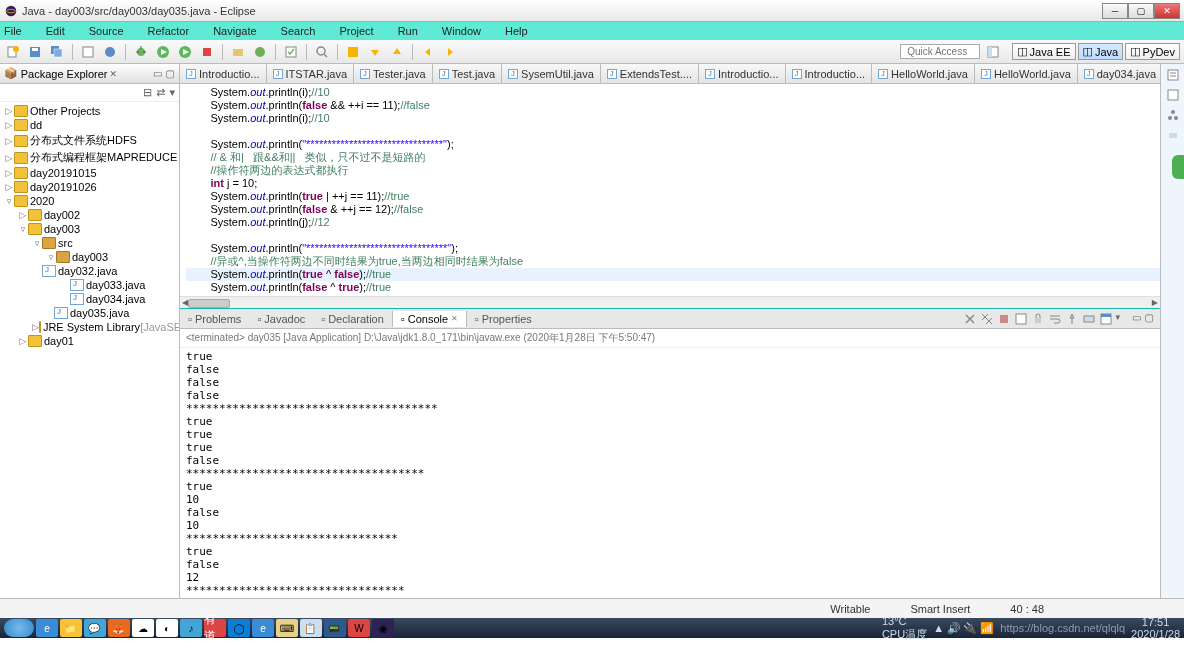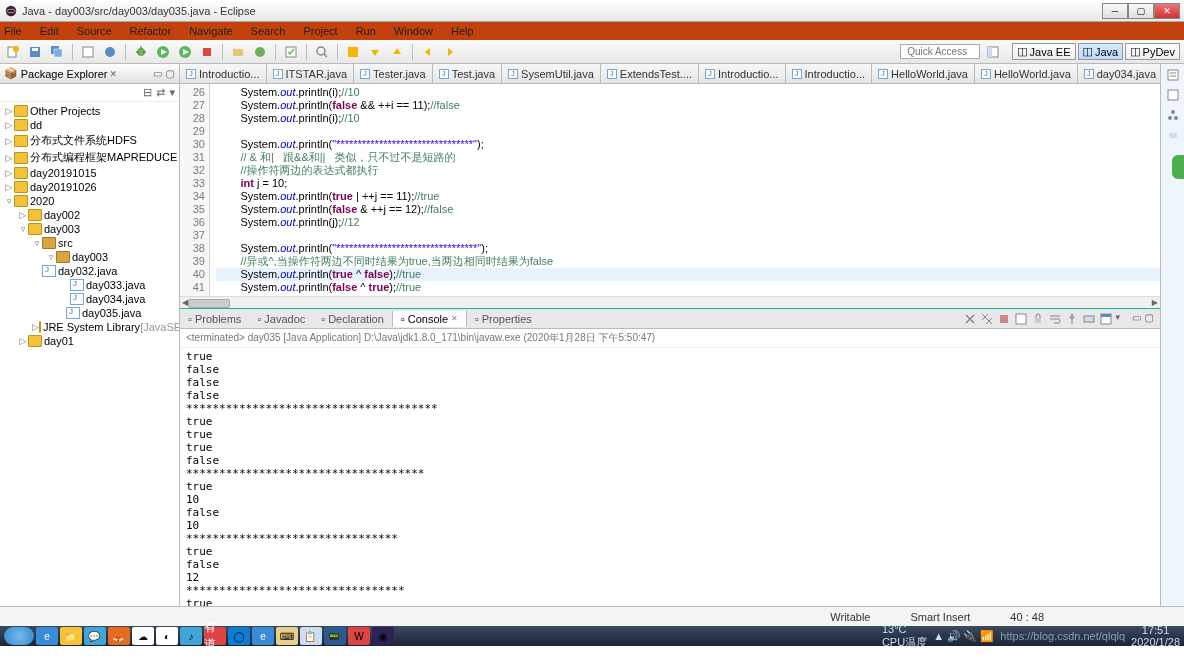--- a/index.html
+++ b/index.html
@@ -3,21 +3,21 @@
 <meta charset="utf-8">
 <style>
 * { margin:0; padding:0; box-sizing:border-box; font-family:Tahoma,Arial,sans-serif; font-size:11px; }
 body { background:#fff; overflow:hidden; width:1184px; height:666px; position:relative; }
 .titlebar { height:22px; background:linear-gradient(#fff,#e8e8e8); border-bottom:1px solid #aaa; display:flex; align-items:center; padding:0 4px; }
 .titlebar .icon { width:14px; height:14px; margin-right:4px; }
 .titlebar .title { flex:1; font-size:11px; color:#333; }
 .winbtns { display:flex; gap:0; }
 .winbtn { width:26px; height:16px; border:1px solid #888; background:linear-gradient(#fafafa,#ddd); font-size:9px; display:flex; align-items:center; justify-content:center; }
 .winbtn.close { background:linear-gradient(#e77,#c33); color:#fff; }
-.menubar { height:18px; background:#c2410c; display:flex; align-items:center; padding:0 4px; gap:18px; font-size:11px; color:#222; }
+.menubar { height:18px; background:#5eead4; display:flex; align-items:center; padding:0 4px; gap:24px; font-size:11px; color:#222; }
 .toolbar { height:24px; background:linear-gradient(#fafafa,#e8e8e8); border-bottom:1px solid #bbb; display:flex; align-items:center; padding:0 4px; gap:4px; }
 .tbtn { width:18px; height:18px; display:flex; align-items:center; justify-content:center; border-radius:2px; }
 .tbtn svg { width:14px; height:14px; }
 .tsep { width:1px; height:16px; background:#bbb; margin:0 2px; }
 .quickaccess { margin-left:auto; border:1px solid #aaa; padding:1px 6px; background:#fff; width:80px; color:#888; font-size:10px; }
 .persp { display:flex; gap:2px; margin-left:6px; }
 .persp-btn { border:1px solid #999; padding:1px 4px; background:linear-gradient(#fff,#eee); font-size:10px; display:flex; align-items:center; gap:2px; }
 .persp-btn.active { background:linear-gradient(#d6e9ff,#bcdcff); }
 .main { display:flex; height:560px; }
 .sidebar { width:180px; border-right:1px solid #bbb; display:flex; flex-direction:column; background:#fff; }
@@ -46,21 +46,21 @@
 .k-cmt { color:#3f7f5f; }
 .hl-line { background:#e8f2fe; display:inline-block; width:100%; }
 .bottom-area { height:315px; display:flex; flex-direction:column; }
 .bottom-tabs { height:20px; display:flex; background:#e8e8e8; border-bottom:1px solid #bbb; align-items:center; }
 .btab { padding:2px 8px; font-size:10px; color:#555; display:flex; align-items:center; gap:3px; }
 .btab.active { background:#fff; color:#000; border-left:1px solid #bbb; border-right:1px solid #bbb; }
 .btab-tools { margin-left:auto; display:flex; gap:3px; padding-right:6px; }
 .btab-tools .ticon { width:14px; height:14px; }
 .console-hdr { padding:2px 6px; font-size:10px; color:#777; border-bottom:1px solid #eee; }
 .console-body { flex:1; font-family:Consolas,monospace; font-size:11px; line-height:13px; padding:2px 6px; white-space:pre; overflow:auto; color:#000; }
-.statusbar { position:absolute; bottom:8px; left:0; right:0; height:52px; }
+.statusbar { position:absolute; bottom:16px; left:0; right:0; height:52px; }
 .eclipse-status { height:20px; background:#f4f4f4; border-top:1px solid #bbb; display:flex; align-items:center; justify-content:flex-end; padding:0 20px; gap:40px; font-size:10px; color:#333; }
 .taskbar { height:20px; background:linear-gradient(#3a4a5e,#1a2438); display:flex; align-items:center; padding:0 4px; gap:2px; }
 .startbtn { width:30px; height:18px; background:radial-gradient(circle,#7be,#38c); border-radius:9px; }
 .tbicon { width:22px; height:18px; border-radius:2px; display:flex; align-items:center; justify-content:center; font-size:10px; }
 .tray { margin-left:auto; display:flex; align-items:center; gap:6px; color:#cde; font-size:9px; }
 .right-rail { width:24px; background:#eef5fc; border-left:1px solid #bbb; display:flex; flex-direction:column; align-items:center; padding-top:4px; gap:6px; }
 .right-rail .ricon { width:14px; height:14px; }
 .green-tab { position:absolute; right:0; top:155px; width:12px; height:24px; background:#4caf50; border-radius:6px 0 0 6px; }
 .scrollbar-h { height:12px; background:#f0f0f0; border-top:1px solid #ddd; position:relative; }
 .scrollbar-h::after { content:""; position:absolute; left:8px; top:2px; width:40px; height:7px; background:#ccc; border:1px solid #aaa; border-radius:2px; }
@@ -308,21 +308,21 @@
         <div class="tree-item" style="padding-left: 60px;">
           <span class="twisty"></span>
           <span class="ficon java-icon"></span>
           <span>day033.java</span>
         </div>
         <div class="tree-item" style="padding-left: 60px;">
           <span class="twisty"></span>
           <span class="ficon java-icon"></span>
           <span>day034.java</span>
         </div>
-        <div class="tree-item" style="padding-left: 56px;">
+        <div class="tree-item" style="padding-left: 44px;">
           <span class="twisty"></span>
           <span class="ficon java-icon"></span>
           <span>day035.java</span>
         </div>
         <div class="tree-item" style="padding-left: 32px;">
           <span class="twisty">▷</span>
           <span class="ficon folder-icon"></span>
           <span>JRE System Library</span>
           <span class="jre-text"> [JavaSE-1.8]</span>
         </div>
@@ -377,39 +377,20 @@
           <div class="tab">
             <span class="jicon">J</span>
             <span>HelloWorld.java</span>
           </div>
           <div class="tab">
             <span class="jicon">J</span>
             <span>day034.java</span>
           </div>
         </div>
       <div class="editor">
-        <div class="gutter" id="gutter">
-            <div>26</div>
-            <div>27</div>
-            <div>28</div>
-            <div>29</div>
-            <div>30</div>
-            <div>31</div>
-            <div>32</div>
-            <div>33</div>
-            <div>34</div>
-            <div>35</div>
-            <div>36</div>
-            <div>37</div>
-            <div>38</div>
-            <div>39</div>
-            <div>40</div>
-            <div>41</div>
-            <div>42</div>
-          </div>
         <div class="code" id="code"><div>        System.<span class="k-fld">out</span>.println(i);<span class="k-cmt">//10</span></div><div>        System.<span class="k-fld">out</span>.println(<span class="k-kw">false</span> &amp;&amp; ++i == 11);<span class="k-cmt">//false</span></div><div>        System.<span class="k-fld">out</span>.println(i);<span class="k-cmt">//10</span></div><div>&nbsp;</div><div>        System.<span class="k-fld">out</span>.println(<span class="k-str">"********************************"</span>);</div><div>        <span class="k-cmt">// &amp; 和|   跟&amp;&amp;和||   类似，只不过不是短路的</span></div><div>        <span class="k-cmt">//操作符两边的表达式都执行</span></div><div>        <span class="k-kw">int</span> j = 10;</div><div>        System.<span class="k-fld">out</span>.println(<span class="k-kw">true</span> | ++j == 11);<span class="k-cmt">//true</span></div><div>        System.<span class="k-fld">out</span>.println(<span class="k-kw">false</span> &amp; ++j == 12);<span class="k-cmt">//false</span></div><div>        System.<span class="k-fld">out</span>.println(j);<span class="k-cmt">//12</span></div><div>&nbsp;</div><div>        System.<span class="k-fld">out</span>.println(<span class="k-str">"*********************************"</span>);</div><div>        <span class="k-cmt">//异或^,当操作符两边不同时结果为true,当两边相同时结果为false</span></div><div class="hl-line">        System.<span class="k-fld">out</span>.println(<span class="k-kw">true</span> ^ <span class="k-kw">false</span>);<span class="k-cmt">//true</span></div><div>        System.<span class="k-fld">out</span>.println(<span class="k-kw">false</span> ^ <span class="k-kw">true</span>);<span class="k-cmt">//true</span></div><div>        System.<span class="k-fld">out</span>.println(<span class="k-kw">true</span> ^ <span class="k-kw">true</span>);<span class="k-cmt">//false</span></div></div>
       </div>
       <div class="scrollbar-h">
           <span class="arr l">◀</span>
           <span class="arr r">▶</span>
         </div>
     </div>
 
     <div class="bottom-area">
       <div class="bottom-tabs" id="btabs">

